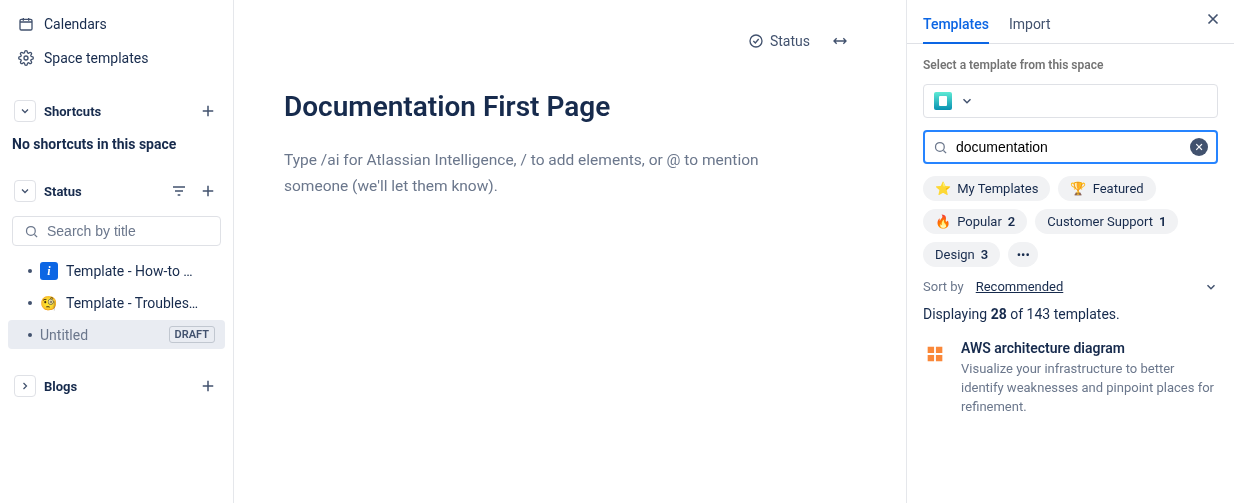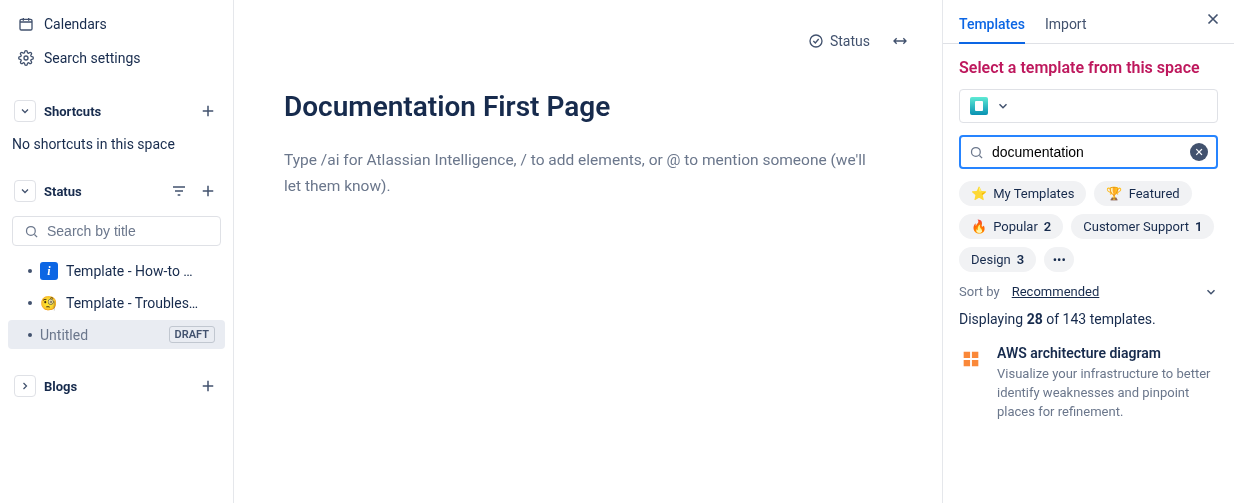--- a/index.html
+++ b/index.html
@@ -4,43 +4,43 @@
 <style>
 * { box-sizing: border-box; margin: 0; padding: 0; }
 body { font-family: -apple-system, BlinkMacSystemFont, "Segoe UI", Roboto, sans-serif; font-size: 14px; color: #172B4D; background: #fff; width: 1234px; height: 503px; overflow: hidden; display: flex; }
 .sidebar { width: 234px; border-right: 1px solid #e5e7eb; padding: 8px 8px 8px 8px; display: flex; flex-direction: column; gap: 2px; }
 .nav-item { display: flex; align-items: center; gap: 10px; padding: 8px 10px; border-radius: 4px; cursor: pointer; color: #172B4D; }
 .icon { width: 16px; height: 16px; display: inline-flex; align-items: center; justify-content: center; flex-shrink: 0; }
 .section-header { display: flex; align-items: center; padding: 8px 6px; gap: 8px; font-weight: 700; font-size: 13px; color: #172B4D; }
 .section-header .chev { width: 22px; height: 22px; border: 1px solid #dfe1e6; border-radius: 4px; display: flex; align-items: center; justify-content: center; cursor: pointer; }
 .section-header .spacer { flex: 1; }
 .section-header .action-btn { cursor: pointer; color: #42526E; padding: 2px; }
-.short-empty { padding: 4px 10px 10px 4px; color: #172B4D; font-size: 14px; }
+.short-empty { padding: 4px 10px 10px 4px; color: #172B4D; font-size: 14px; font-weight: bold; }
 .search-box { display: flex; align-items: center; gap: 8px; border: 1.5px solid #dfe1e6; border-radius: 4px; padding: 6px 10px; margin: 4px 4px 8px 4px; }
 .search-box input { border: none; outline: none; flex: 1; font-size: 14px; color: #172B4D; background: transparent; }
 .search-box input::placeholder { color: #6B778C; }
 .tree-item { display: flex; align-items: center; gap: 8px; padding: 6px 10px 6px 20px; border-radius: 4px; cursor: pointer; }
 .tree-item .bullet { width: 4px; height: 4px; border-radius: 50%; background: #42526E; flex-shrink: 0; }
 .tree-item .emoji { width: 18px; height: 18px; display: flex; align-items: center; justify-content: center; font-size: 14px; flex-shrink: 0; }
 .tree-item .label { white-space: nowrap; overflow: hidden; text-overflow: ellipsis; flex: 1; font-size: 14px; color: #172B4D;}
 .tree-item.active { background: #e9ecf2; align-items: center; }
 .tree-item .draft-badge { font-size: 11px; font-weight: 600; border: 1px solid #c1c7d0; border-radius: 3px; padding: 1px 5px; color: #42526E; }
 .main { flex: 1; position: relative; padding: 0; display: flex; flex-direction: column; }
 .top-actions { display: flex; justify-content: flex-end; align-items: center; gap: 20px; padding: 16px 32px 0 0; height: 66px; }
 .status-chip { display: flex; align-items: center; gap: 6px; color: #42526E; cursor: pointer; font-size: 14px;}
 .editor-area { padding: 24px 60px 0 50px; }
 .page-title { font-size: 28px; font-weight: 600; color: #172B4D; margin-bottom: 24px; }
 .placeholder-text { color: #6B778C; font-size: 15.5px; line-height: 1.7; max-width: 590px; }
-.panel { width: 292px; border-left: 1px solid #e5e7eb; display: flex; flex-direction: column; }
+.panel { width: 328px; border-left: 1px solid #e5e7eb; display: flex; flex-direction: column; margin-left: 24px; }
 .panel-close { position: absolute; right: 12px; top: 10px; cursor: pointer; color: #42526E; }
 .panel-tabs { display: flex; gap: 20px; padding: 10px 16px 0 16px; border-bottom: 1px solid #dfe1e6; position: relative; }
 .panel-tab { padding: 6px 0 10px 0; font-size: 14px; color: #42526E; cursor: pointer; border-bottom: 2px solid transparent; margin-bottom: -1px; }
 .panel-tab.active { color: #0c66e4; border-bottom-color: #0c66e4; font-weight: 500; }
 .panel-body { padding: 14px 16px; display: flex; flex-direction: column; gap: 12px; overflow-y: auto; }
-.panel-label { font-size: 16px; font-weight: 600; color: #be185d; }
+.panel-label { font-size: 12px; font-weight: 600; color: #737373; }
 .space-select { display: flex; align-items: center; gap: 8px; border: 1.5px solid #dfe1e6; border-radius: 4px; padding: 7px 10px; cursor: pointer; }
 .space-select .space-icon { width: 18px; height: 18px; background: linear-gradient(#5eead4, #0891b2); border-radius: 2px; position:relative; display:flex; align-items:center; justify-content:center;}
 .space-select .space-icon::after{ content:""; width:8px; height:10px; background:#fff; border-radius:1px;}
 .space-select .name { flex: 1; font-size: 14px; }
 .tpl-search { display: flex; align-items: center; gap: 8px; border: 2px solid #2684ff; border-radius: 4px; padding: 6px 8px; }
 .tpl-search input { border: none; outline: none; flex: 1; font-size: 14px; }
 .tpl-search .clear { width: 18px; height: 18px; border-radius: 50%; background: #42526E; color: #fff; display: flex; align-items: center; justify-content: center; font-size: 11px; cursor: pointer; }
 .chips { display: flex; flex-wrap: wrap; gap: 8px; }
 .chip { display: flex; align-items: center; gap: 6px; background: #f1f2f4; border-radius: 14px; padding: 5px 12px; font-size: 13px; cursor: pointer; color: #172B4D; }
 .chip .count { font-weight: 600; }
@@ -69,21 +69,21 @@
     </span>
     <span>Calendars</span>
   </div>
   <div class="nav-item">
     <span class="icon">
       <svg width="16" height="16" viewBox="0 0 24 24" fill="none" stroke="#42526E" stroke-width="2">
           <circle cx="12" cy="12" r="3"></circle>
           <path d="M19.4 15a1.7 1.7 0 0 0 .34 1.87l.06.06a2 2 0 1 1-2.83 2.83l-.06-.06a1.7 1.7 0 0 0-1.87-.34 1.7 1.7 0 0 0-1 1.56V21a2 2 0 1 1-4 0v-.09a1.7 1.7 0 0 0-1-1.56 1.7 1.7 0 0 0-1.87.34l-.06.06a2 2 0 1 1-2.83-2.83l.06-.06a1.7 1.7 0 0 0 .34-1.87 1.7 1.7 0 0 0-1.56-1H3a2 2 0 1 1 0-4h.09a1.7 1.7 0 0 0 1.56-1 1.7 1.7 0 0 0-.34-1.87l-.06-.06a2 2 0 1 1 2.83-2.83l.06.06a1.7 1.7 0 0 0 1.87.34H9a1.7 1.7 0 0 0 1-1.56V3a2 2 0 1 1 4 0v.09a1.7 1.7 0 0 0 1 1.56 1.7 1.7 0 0 0 1.87-.34l.06-.06a2 2 0 1 1 2.83 2.83l-.06.06a1.7 1.7 0 0 0-.34 1.87V9a1.7 1.7 0 0 0 1.56 1H21a2 2 0 1 1 0 4h-.09a1.7 1.7 0 0 0-1.56 1z"></path>
         </svg>
     </span>
-    <span>Search settings</span>
+    <span>Space templates</span>
   </div>
 
   <div style="height:14px"></div>
 
   <div class="section-header">
     <span class="chev">
       <svg width="12" height="12" viewBox="0 0 24 24" fill="none" stroke="#42526E" stroke-width="2.5">
           <polyline points="6 9 12 15 18 9"></polyline>
         </svg>
     </span>

